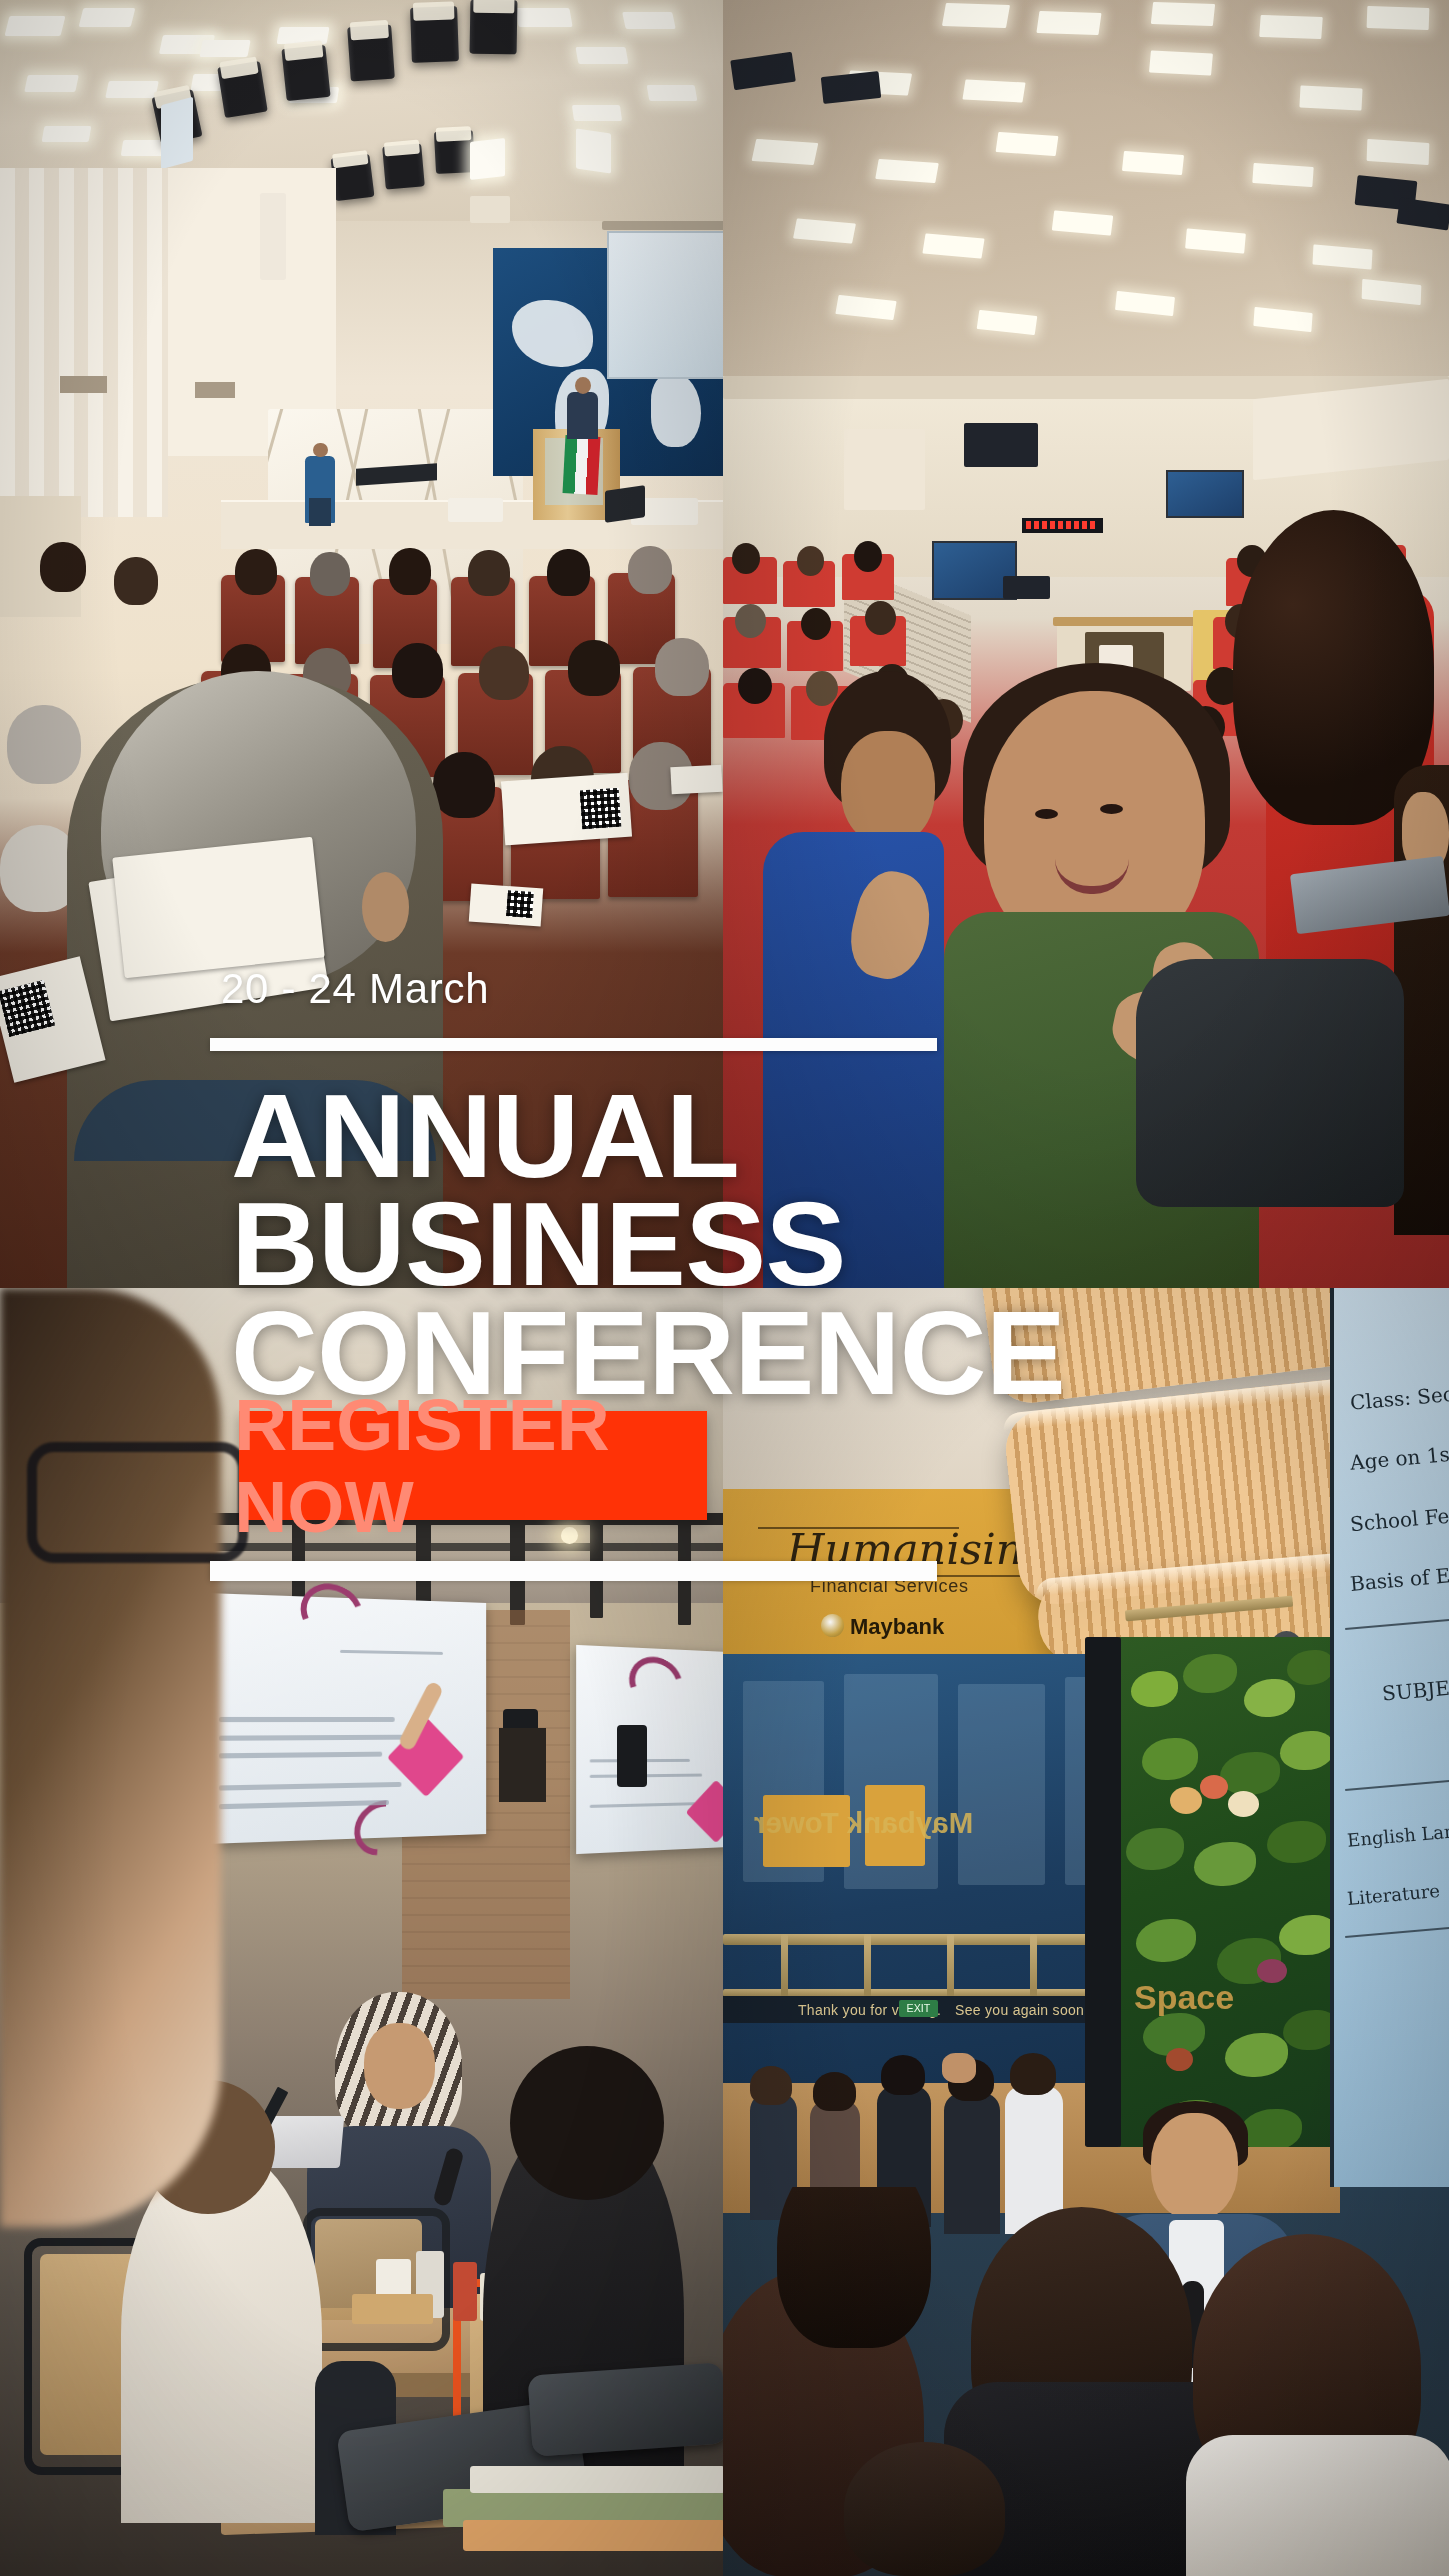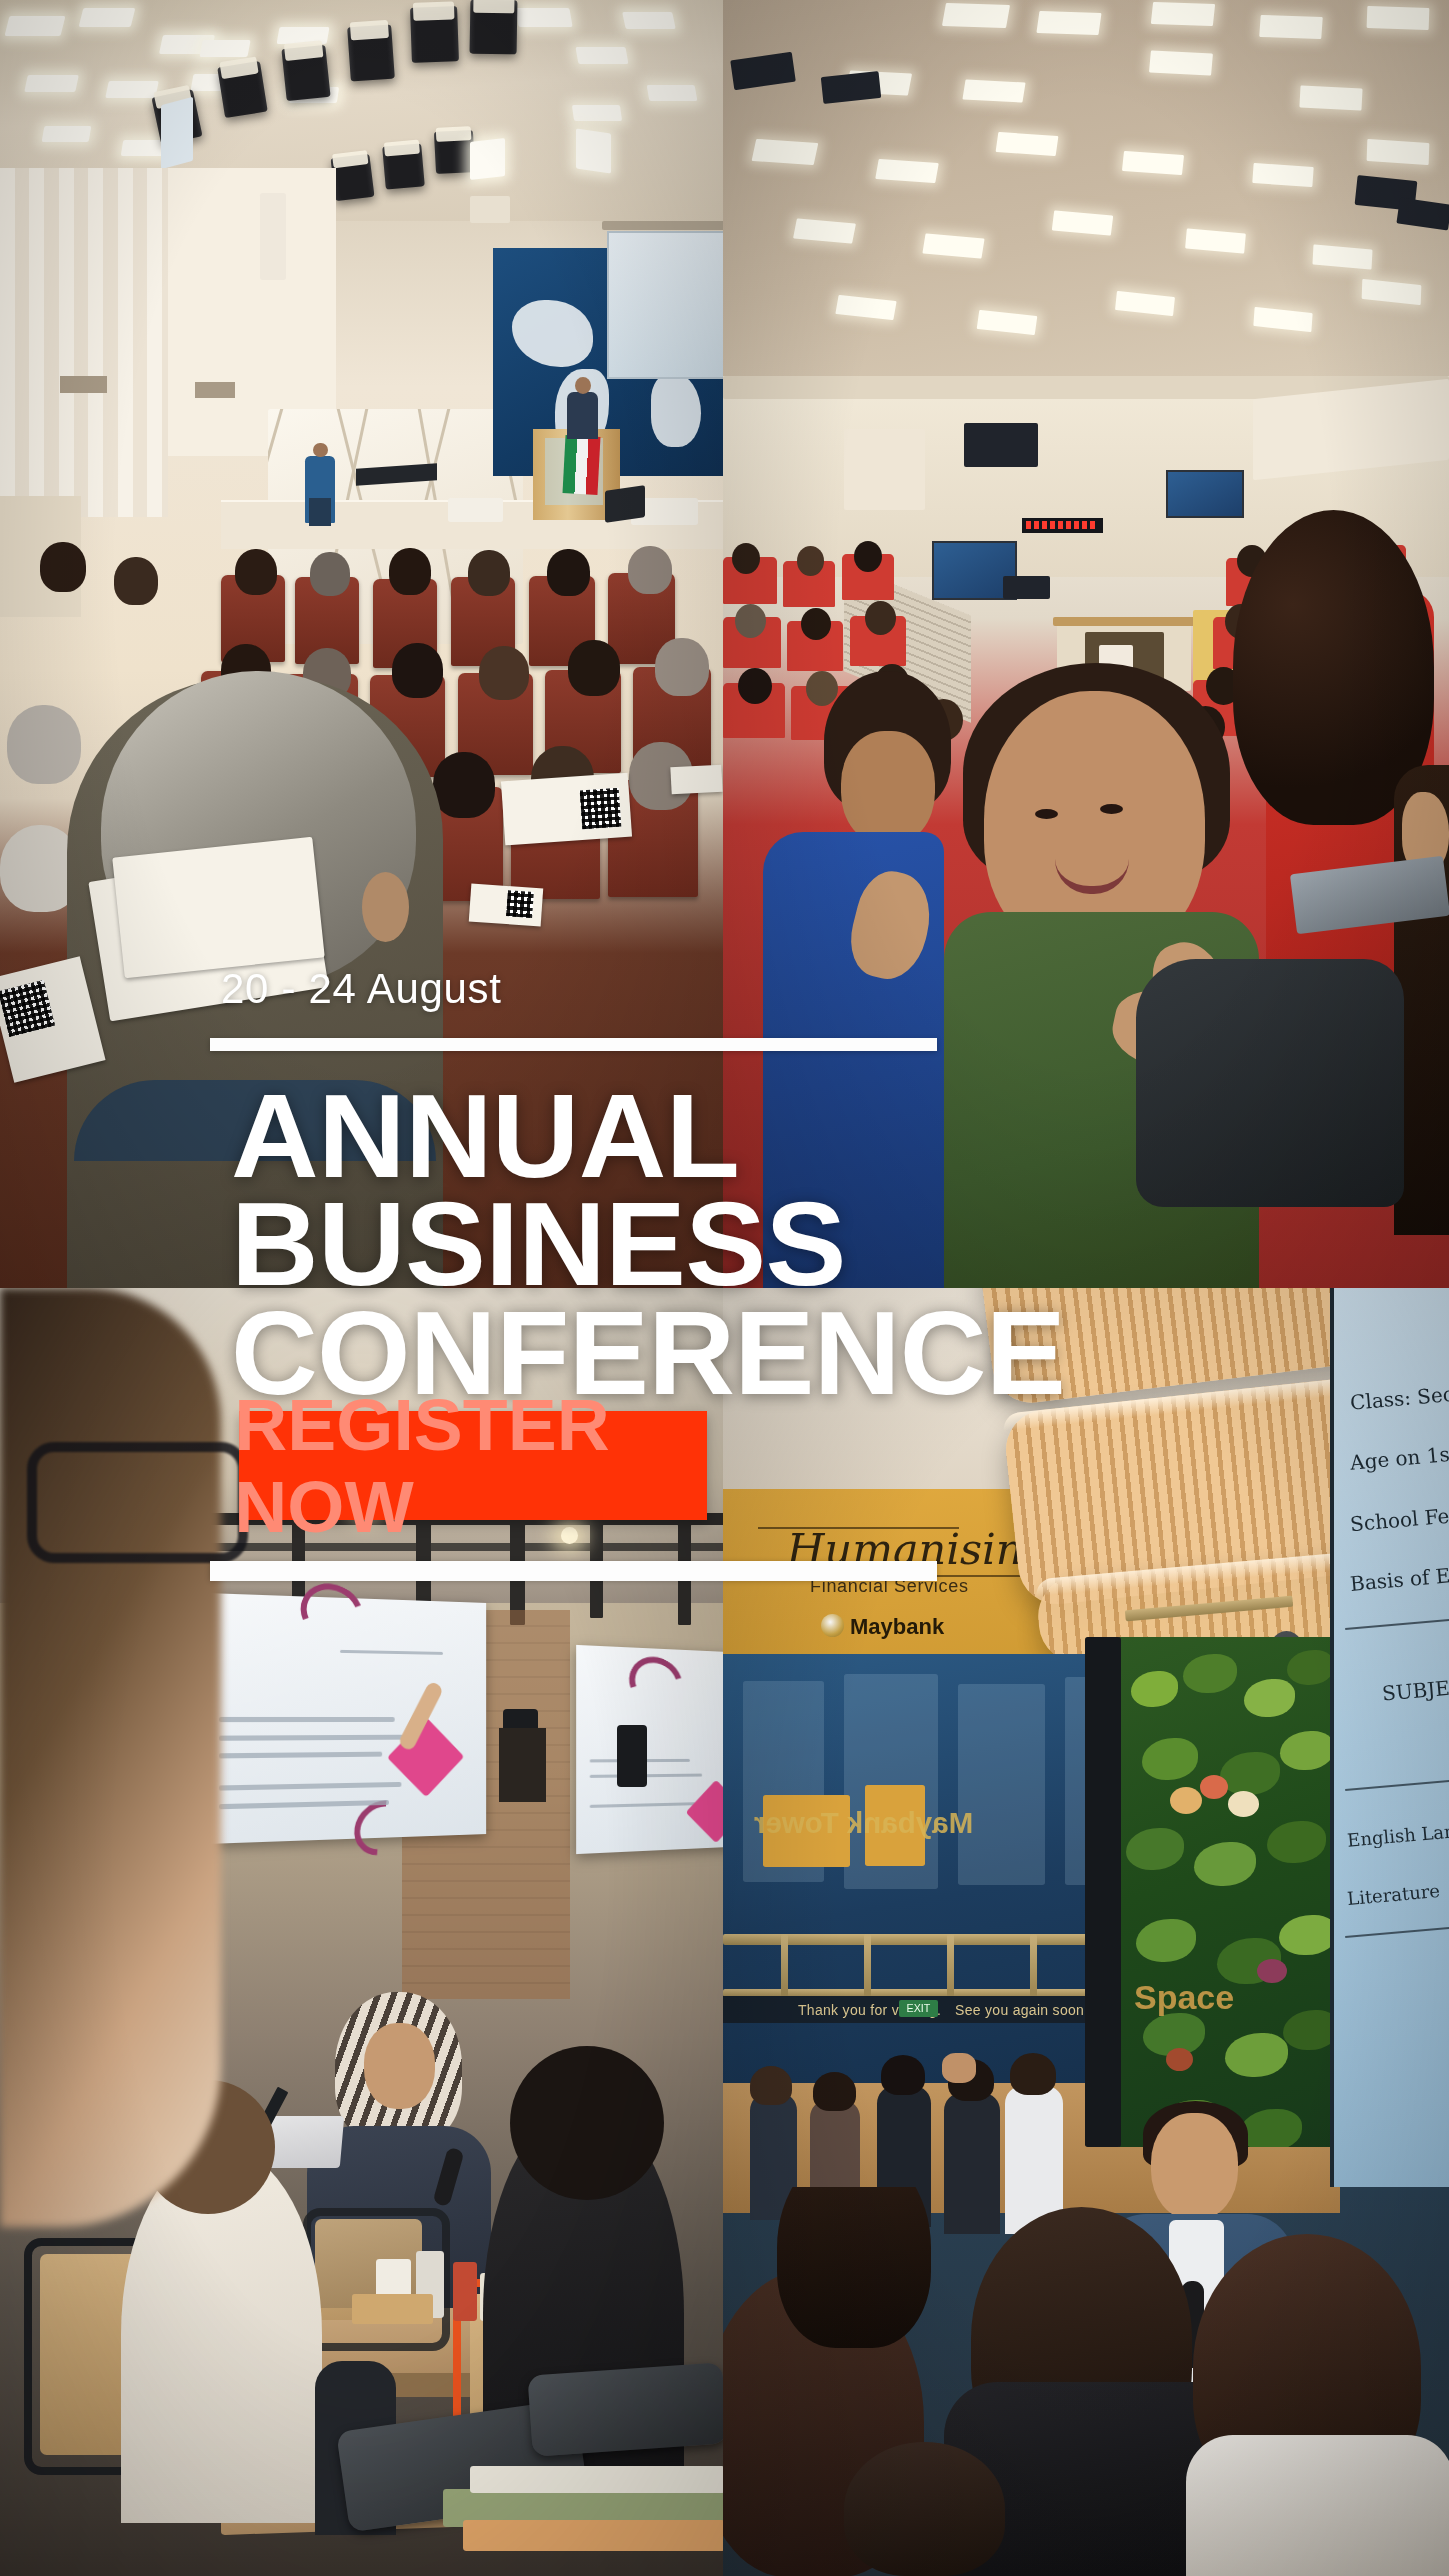--- a/index.html
+++ b/index.html
@@ -645,21 +645,21 @@
       <div class="br-ahead" style="left:248px;top:20px;width:221px;height:262px;background:linear-gradient(170deg,#3b2a20,#1a100a)"></div>
       <div class="br-ahead" style="left:221px;top:195px;width:315px;height:195px;background:linear-gradient(170deg,#232327,#0e0e10);border-radius:54px 54px 0 0"></div>
       <div class="br-ahead" style="left:470px;top:47px;width:228px;height:268px;background:linear-gradient(170deg,#4b3226,#1e120b)"></div>
       <div class="br-ahead" style="left:463px;top:248px;width:268px;height:141px;background:linear-gradient(170deg,#e6e3de,#bdb7ad);border-radius:47px 47px 0 0"></div>
       <div class="br-ahead" style="left:121px;top:255px;width:161px;height:134px;background:linear-gradient(170deg,#3a2a22,#1b120c)"></div>
     </div>
     <div class="grain"></div>
   </div>
 
   <div id="overlay">
-    <div id="date-text" style="color: rgb(255, 255, 255);">20 - 24 August</div>
+    <div id="date-text" style="color: rgb(255, 255, 255);">20 - 24 March</div>
     <div id="rule-top" style="background: rgb(253, 253, 253);"></div>
     <div class="title-line" id="title-1" style="color: rgb(255, 255, 255);">ANNUAL</div>
     <div class="title-line" id="title-2" style="color: rgb(255, 255, 255);">BUSINESS</div>
     <div class="title-line" id="title-3" style="color: rgb(255, 255, 255);">CONFERENCE</div>
     <div id="cta-button" style="background: rgb(255, 50, 6);">
       <div id="cta-label" style="color: rgb(255, 138, 116);">REGISTER NOW</div>
     </div>
     <div id="rule-bottom" style="background: rgb(253, 253, 253);"></div>
   </div>
 

